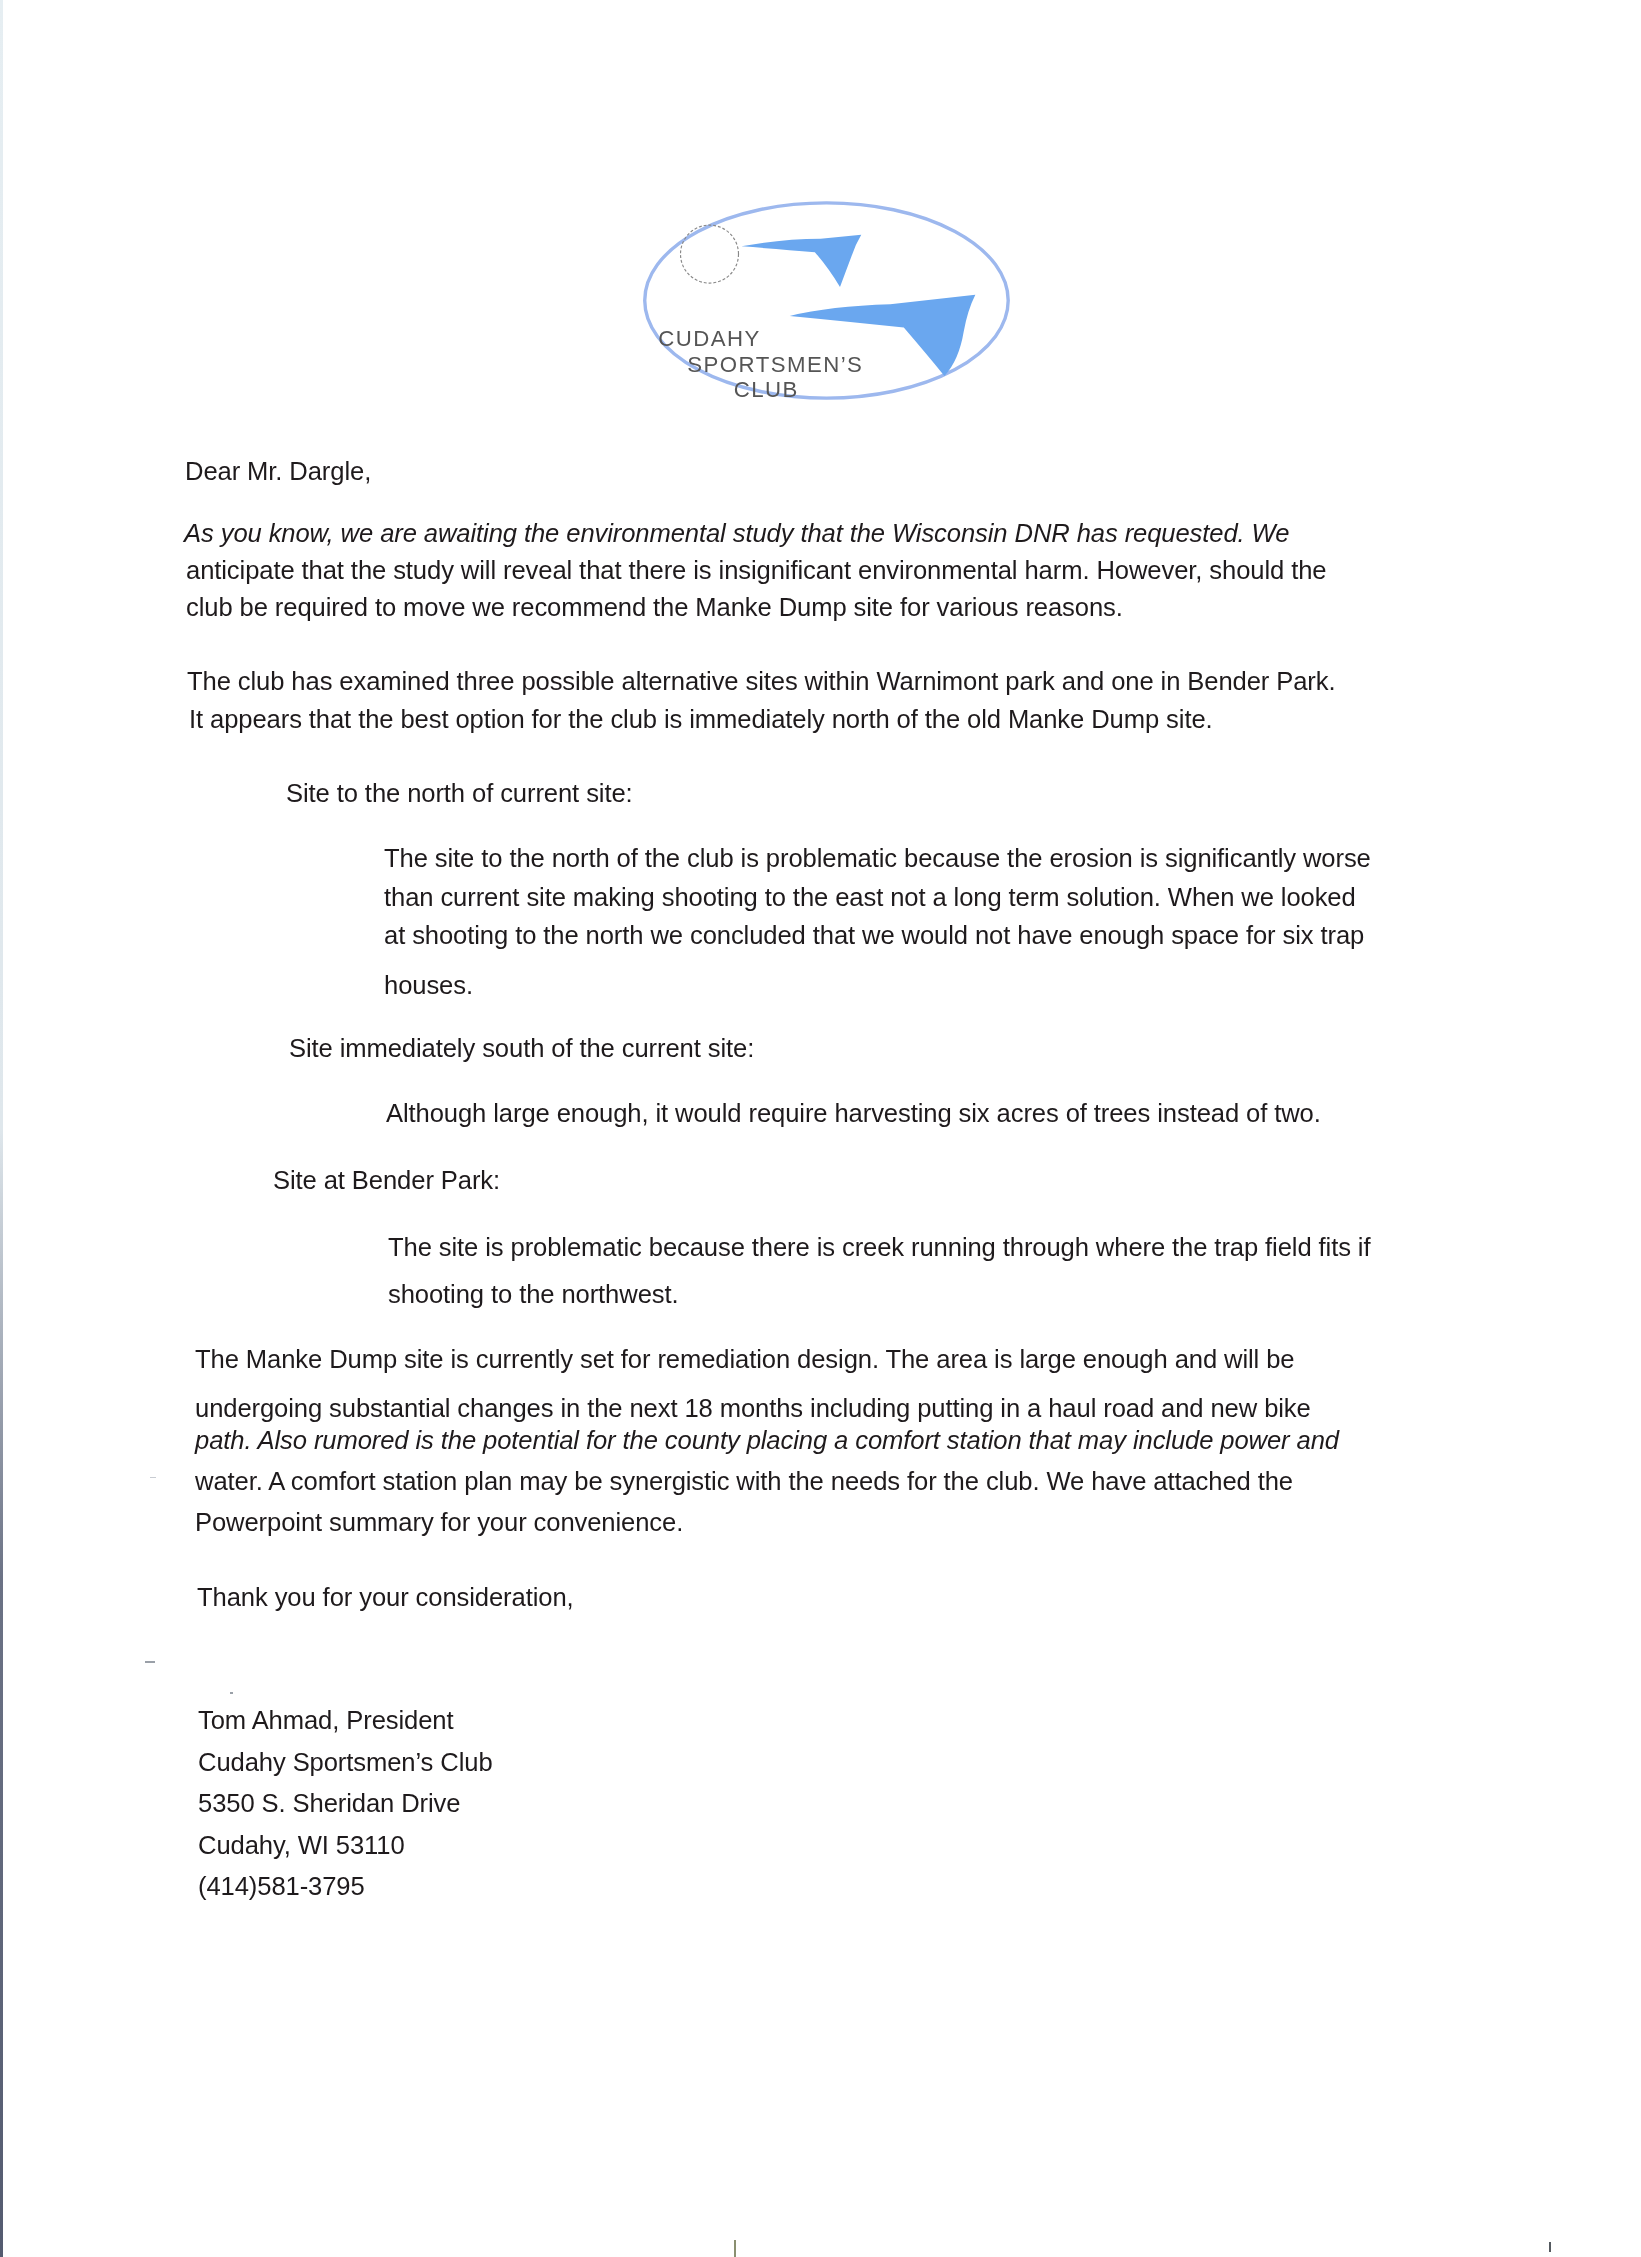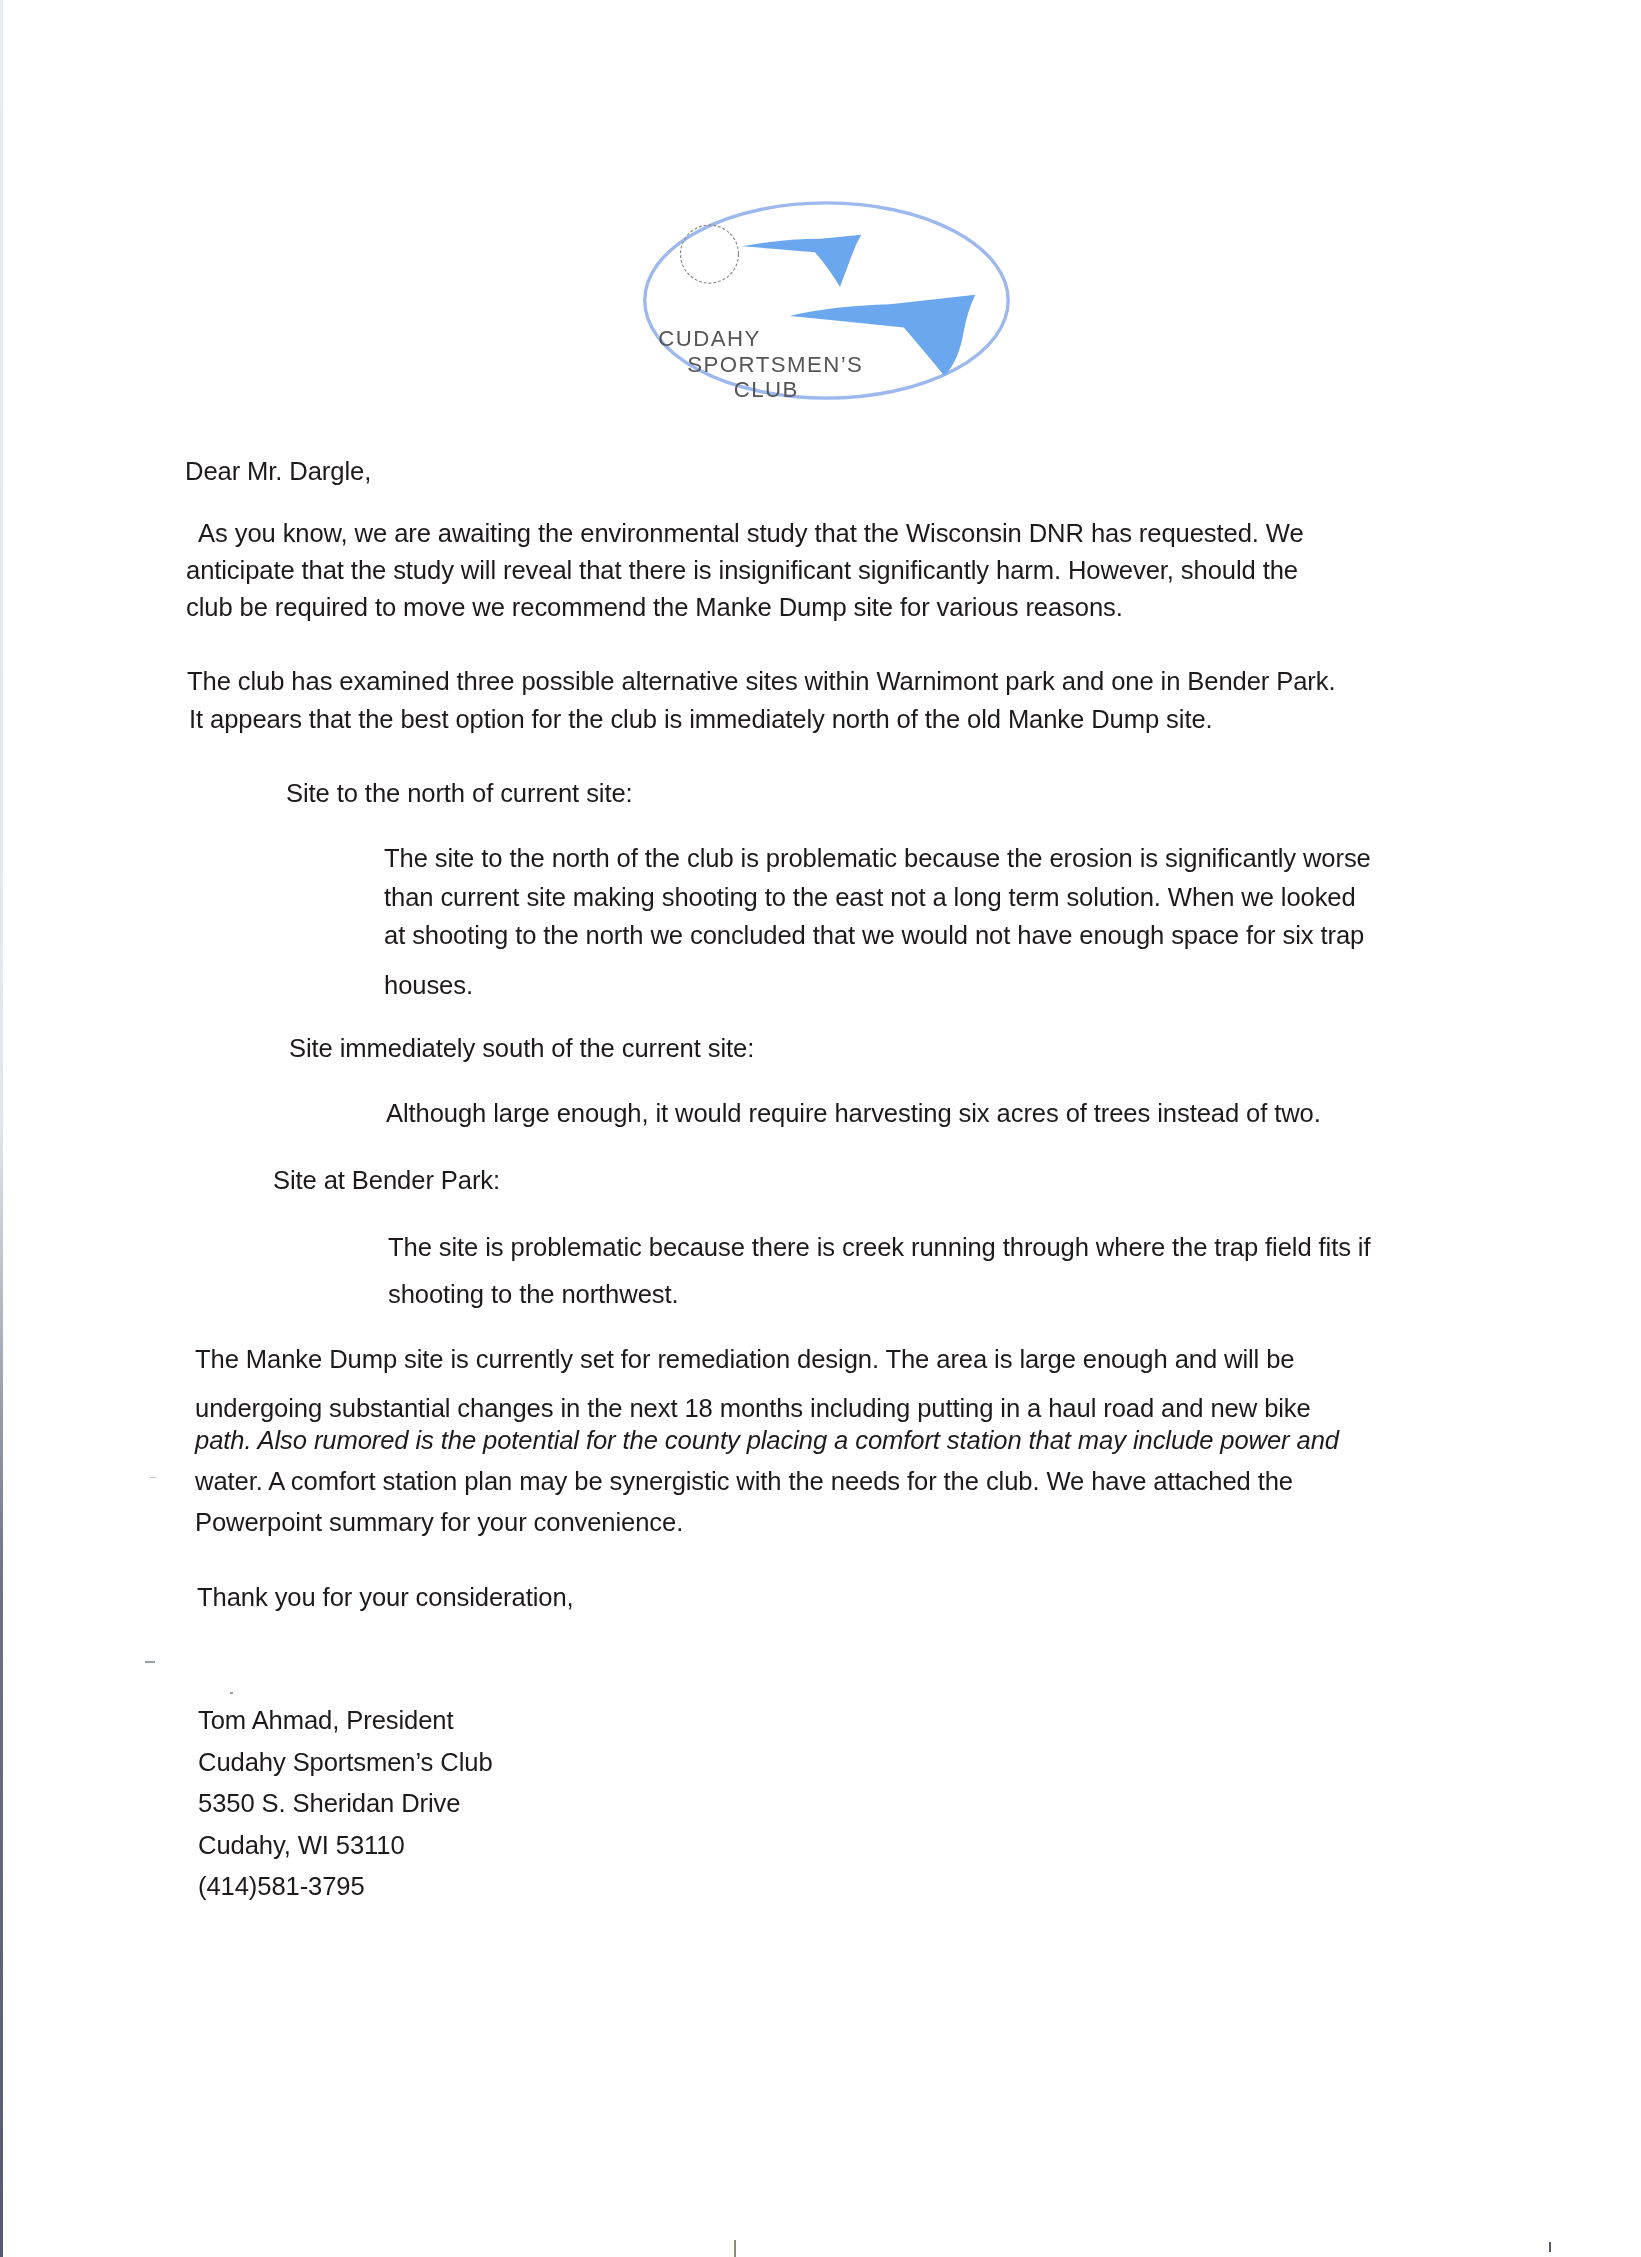--- a/index.html
+++ b/index.html
@@ -53,22 +53,22 @@
   <path d="M108,52 Q150,44 190,44 L232,40 Q226,50 222,62 Q216,78 210,94 Q198,74 184,58 Q150,55 108,52 Z" fill="#6aa7ef"></path>
   <path d="M158,124 Q200,114 262,112 L350,102 Q342,118 338,140 Q333,170 318,186 Q300,164 276,136 Q220,130 158,124 Z" fill="#6aa7ef"></path>
   <text x="22" y="155" font-family="Liberation Sans, sans-serif" font-size="23" letter-spacing="1.5" fill="#555555">CUDAHY</text>
   <text x="52" y="182" font-family="Liberation Sans, sans-serif" font-size="23" letter-spacing="1.5" fill="#555555">SPORTSMEN’S</text>
   <text x="100" y="208" font-family="Liberation Sans, sans-serif" font-size="23" letter-spacing="1.5" fill="#555555">CLUB</text>
 </svg>
 
 <div class="line" style="left:185px; top:456px;">Dear Mr. Dargle,</div>
 
 <div>
-  <div class="line" style="left:198px; top:518px;">As you know, we are awaiting the environmental study that the Wisconsin DNR has requested.  We</div>
-  <div class="line" style="left:186px; top:555px;">anticipate that the study will reveal that there is insignificant significantly harm.  However, should the</div>
+  <div class="line" style="left:184px; top:518px;font-style:italic;">As you know, we are awaiting the environmental study that the Wisconsin DNR has requested.  We</div>
+  <div class="line" style="left:186px; top:555px;">anticipate that the study will reveal that there is insignificant environmental harm.  However, should the</div>
   <div class="line" style="left:186px; top:592px;">club be required to move we recommend the Manke Dump site for various reasons.</div>
 </div>
 
 <div>
   <div class="line" style="left:187px; top:666px;">The club has examined three possible alternative sites within Warnimont park and one in Bender Park.</div>
   <div class="line" style="left:189px; top:704px;">It appears that the best option for the club is immediately north of the old Manke Dump site.</div>
 </div>
 
 <div>
   <div class="line" style="left:286px; top:778px;">Site to the north of current site:</div>

